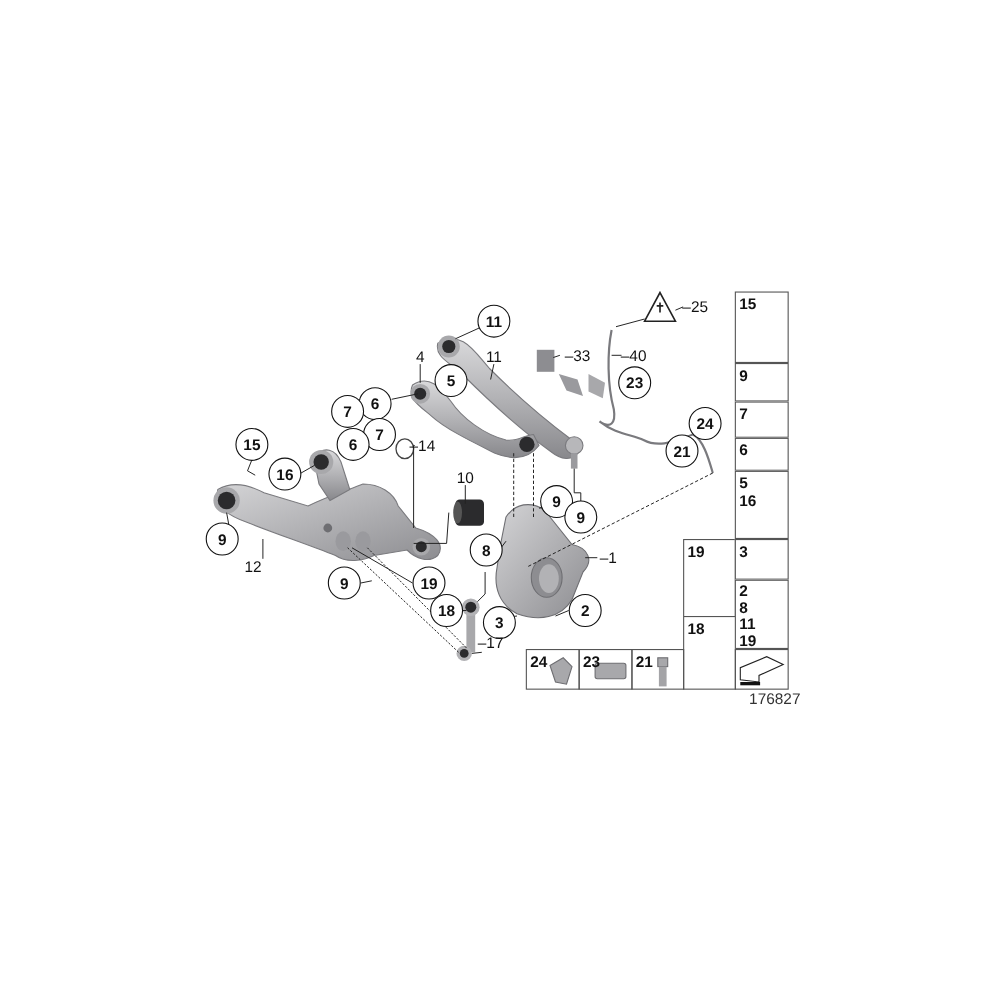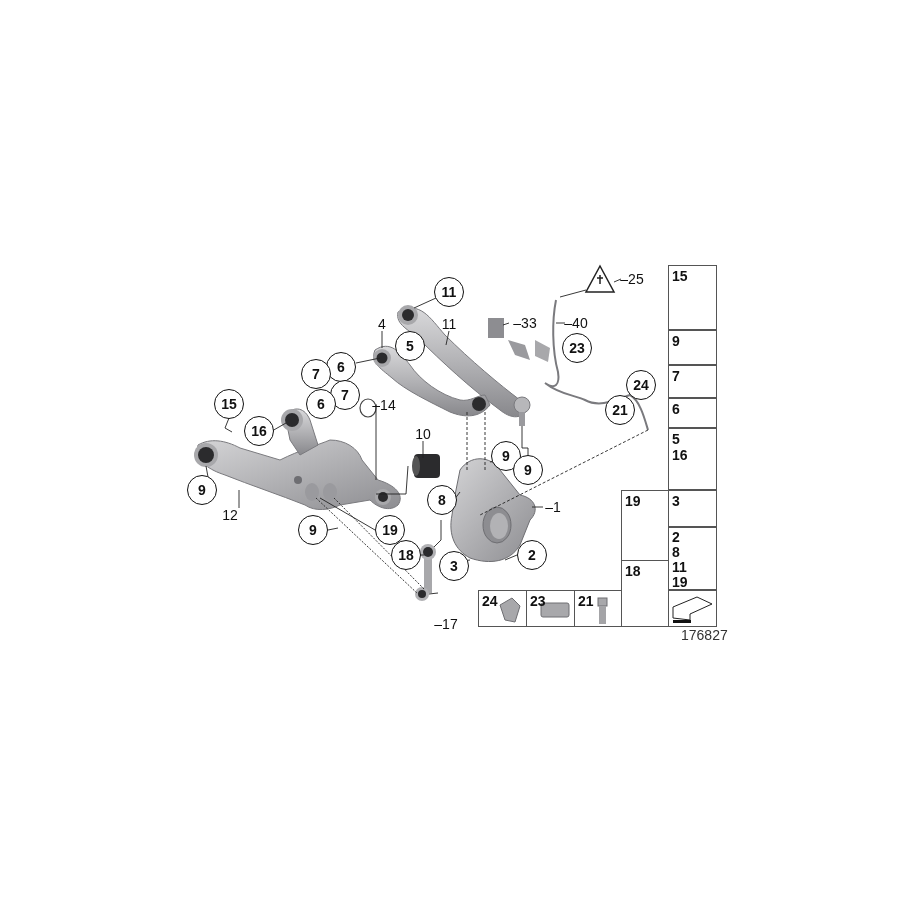--- a/index.html
+++ b/index.html
@@ -232,21 +232,21 @@
   <div class="plain" style="left:553px;top:507px">–1</div>
   <div class="callout" style="left:406px;top:555px">
       <span>18</span>
     </div>
   <div class="callout" style="left:454px;top:566px">
       <span>3</span>
     </div>
   <div class="callout" style="left:532px;top:555px">
       <span>2</span>
     </div>
-  <div class="plain" style="left:446px;top:624px">–17</div>
+  <div class="plain" style="left:446px;top:584px">–17</div>
 
   <div>
     <div class="cell" style="left:668px;top:265px;width:49px;height:65px;">
       <div class="cell-label"><span>15</span></div>
     </div>
     <div class="cell" style="left:668px;top:330px;width:49px;height:35px;">
       <div class="cell-label"><span>9</span></div>
     </div>
     <div class="cell" style="left:668px;top:365px;width:49px;height:33px;">
       <div class="cell-label"><span>7</span></div>

